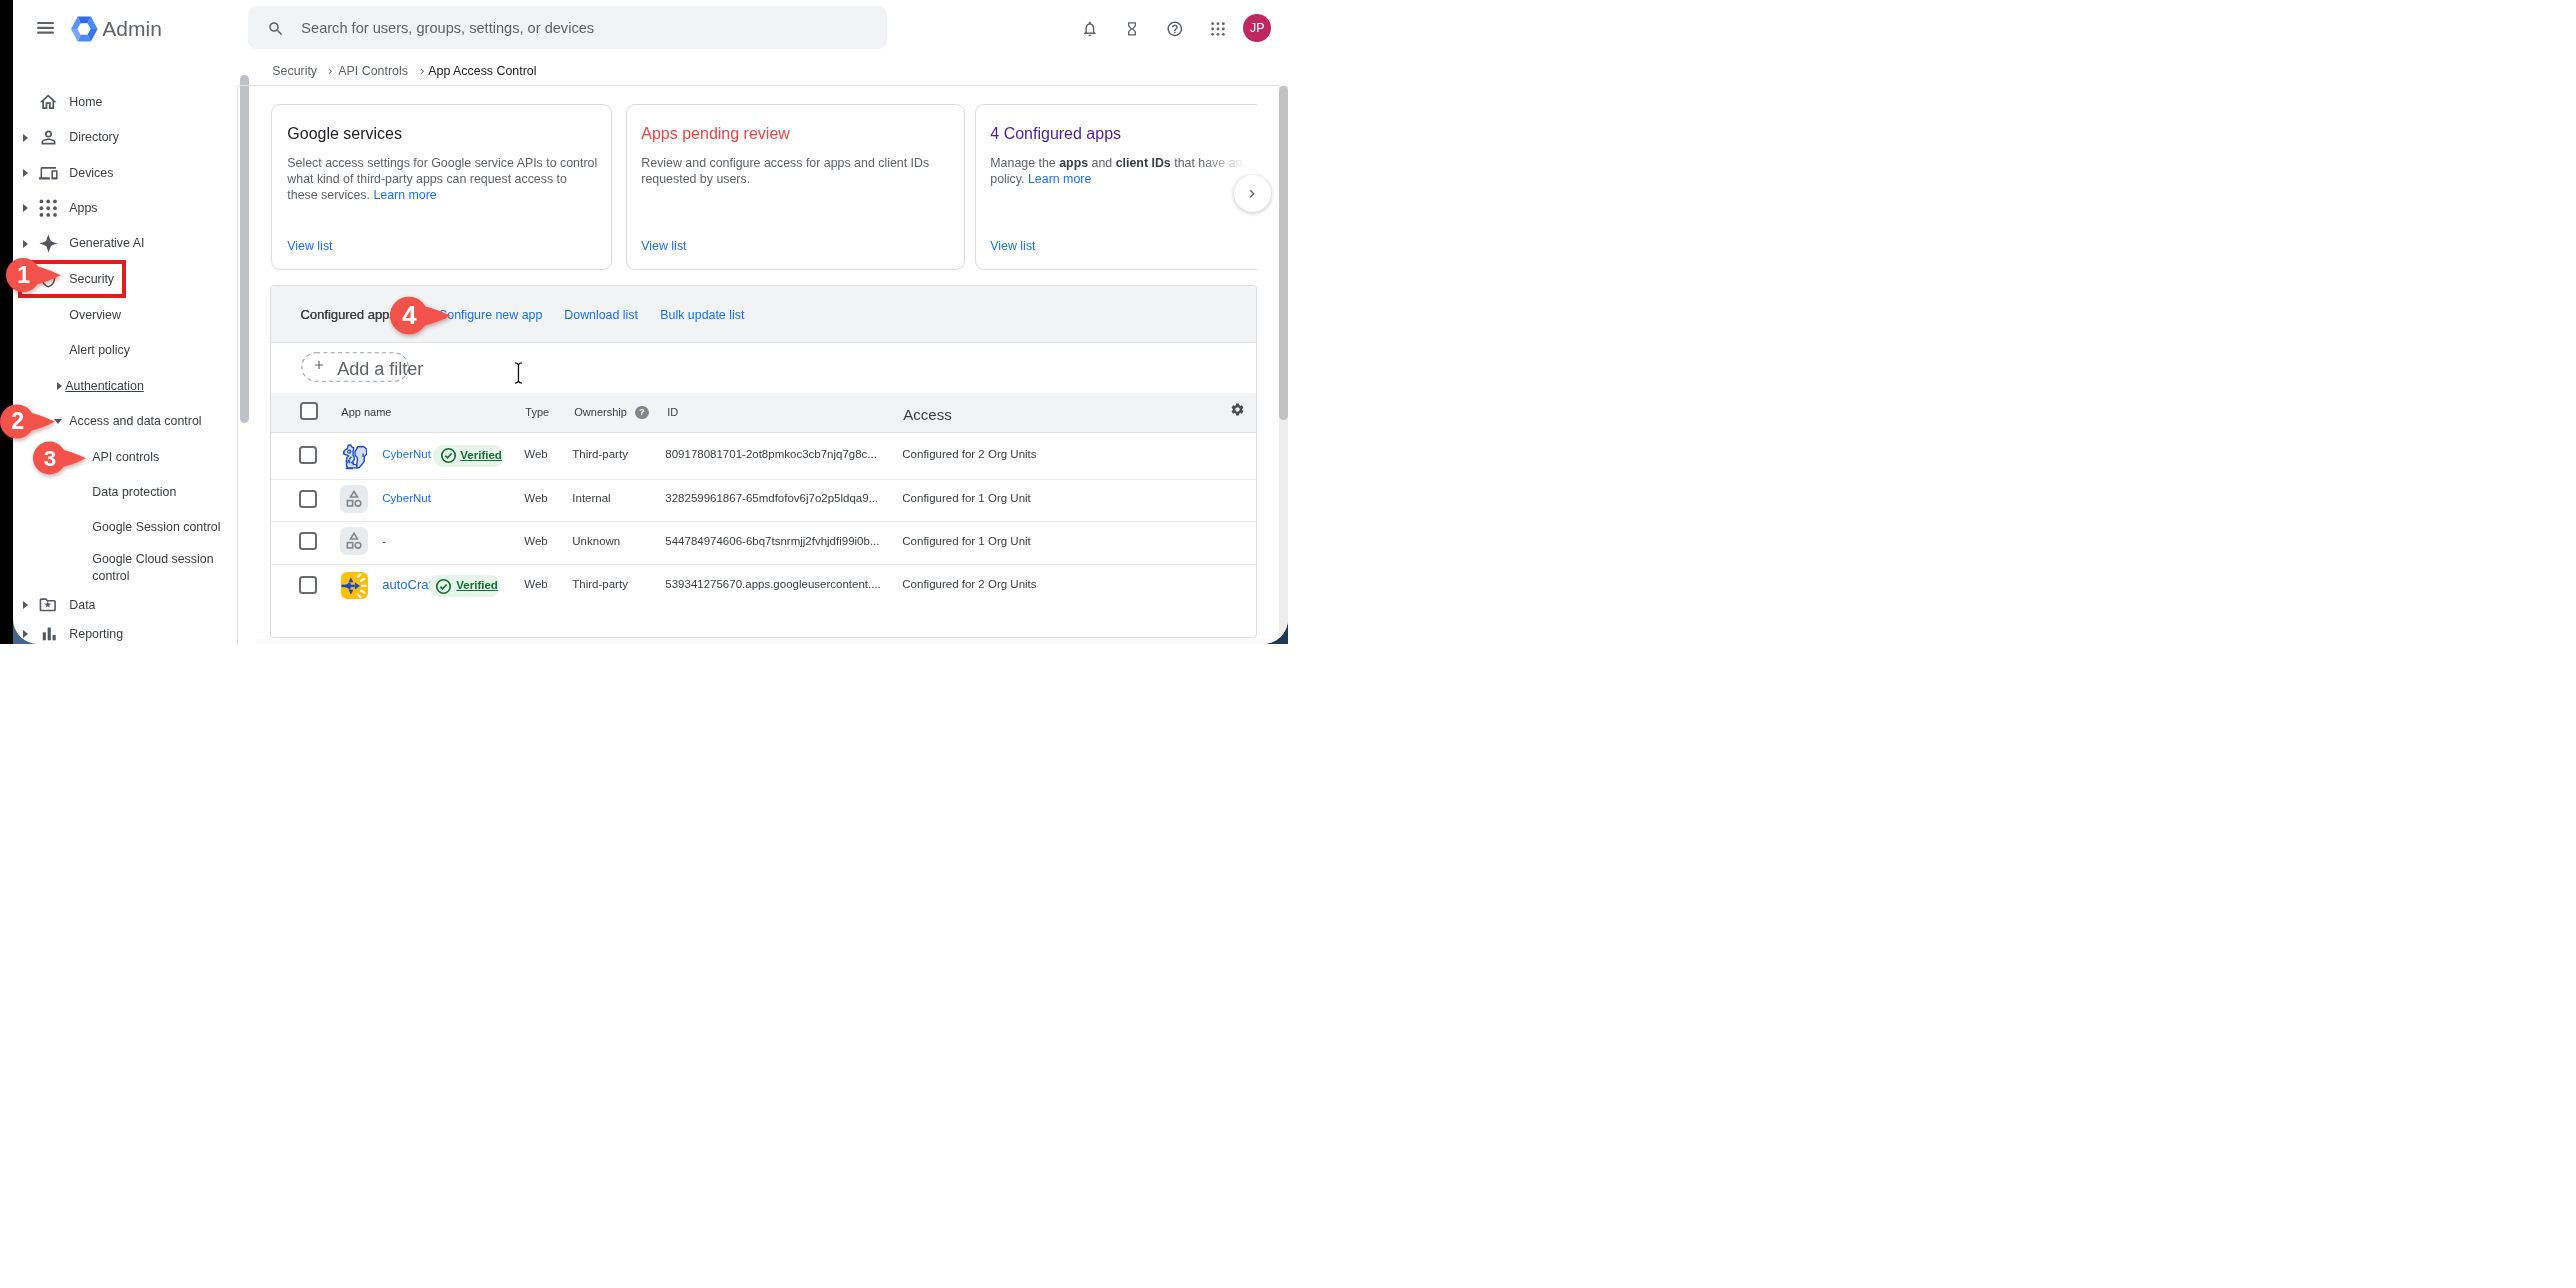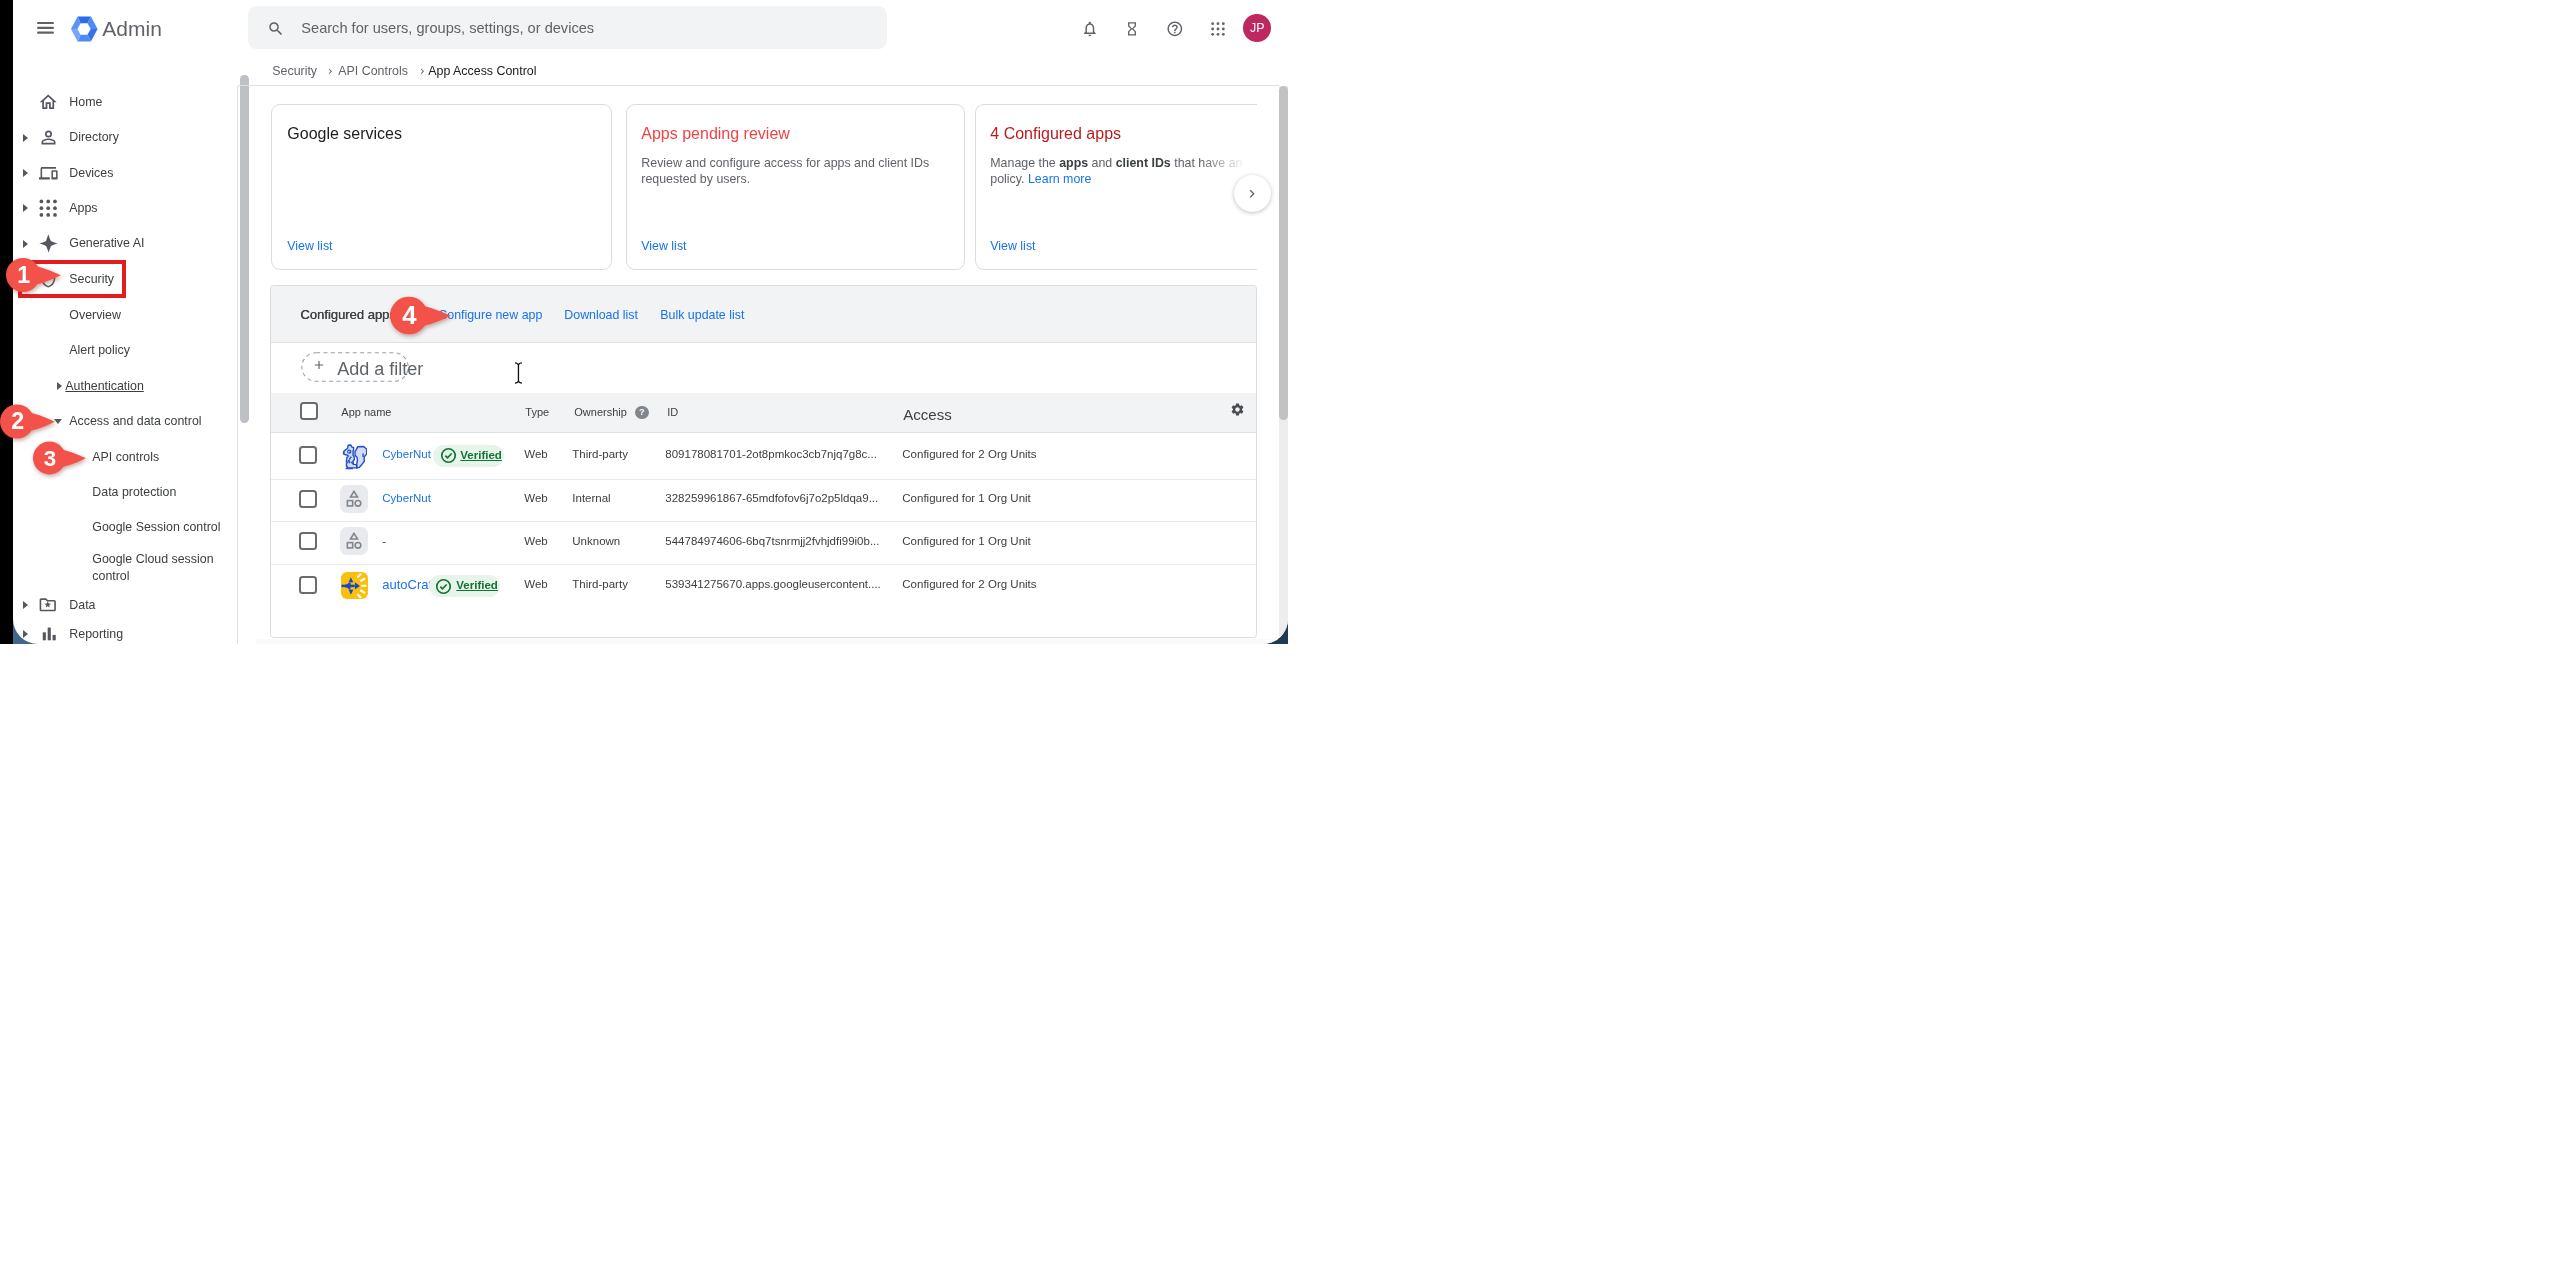--- a/index.html
+++ b/index.html
@@ -76,29 +76,30 @@
     </svg>
   <div class="abs" style="left:325px;top:64px;font-size:12.4px;color:#5f6368;">API Controls</div>
   <svg class="abs" style="left:404px;top:66px" width="10.6" height="10.6" viewBox="0 0 24 24" fill="#5f6368">
       <path d="M8.59 16.59 13.17 12 8.59 7.41 10 6l6 6-6 6z"></path>
     </svg>
   <div class="abs" style="left:415px;top:64px;font-size:12.4px;color:#202124;">App Access Control</div>
   <div class="abs" style="left:225px;top:85px;width:1041px;height:0.9px;background:#e0e0e0;"></div>
 
   <div class="abs" style="left:258px;top:104px;width:341px;height:166px;border:0.9px solid #dadce0;border-radius:8.9px;background:#fff;">
     <div class="abs" style="left:15px;top:20.4px;font-size:16px;color:#202124;">Google services</div>
+    <div class="abs" style="left:15px;top:50px;width:312px;font-size:12.4px;line-height:16px;color:#5f6368;">Select access settings for Google service APIs to control what kind of third-party apps can request access to these services. <span style="color:#1a73e8">Learn more</span></div>
     <div class="abs" style="left:15px;top:134px;font-size:12.4px;color:#1a73e8;">View list</div>
   </div>
   <div class="abs" style="left:613px;top:104px;width:339px;height:166px;border:0.9px solid #dadce0;border-radius:8.9px;background:#fff;">
     <div class="abs" style="left:14px;top:20.4px;font-size:16px;color:#ef4444;">Apps pending review</div>
     <div class="abs" style="left:14px;top:50px;width:312px;font-size:12.4px;line-height:16px;color:#5f6368;">Review and configure access for apps and client IDs requested by users.</div>
     <div class="abs" style="left:14px;top:134px;font-size:12.4px;color:#1a73e8;">View list</div>
   </div>
   <div class="abs" style="left:962px;top:104px;width:282px;height:166px;border:0.9px solid #dadce0;border-radius:8.9px 0 0 8.9px;border-right:none;background:#fff;overflow:hidden;">
-    <div class="abs" style="left:14px;top:20.4px;font-size:16px;color:#b91c1c;">4 Configured apps</div>
+    <div class="abs" style="left:14px;top:20.4px;font-size:16px;color:#4c1d95;">4 Configured apps</div>
     <div class="abs" style="left:14px;top:50px;white-space:nowrap;font-size:12.4px;line-height:16px;color:#5f6368;">Manage the <b style="color:#3c4043">apps</b> and <b style="color:#3c4043">client IDs</b> that have an access</div>
     <div class="abs" style="left:14px;top:66px;font-size:12.4px;line-height:16px;color:#5f6368;">policy. <span style="color:#1a73e8">Learn more</span></div>
     <div class="abs" style="left:14px;top:134px;font-size:12.4px;color:#1a73e8;">View list</div>
     <div class="abs" style="left:224px;top:-0.9px;width:58px;height:168px;background:linear-gradient(to right, rgba(255,255,255,0), #fff 80%);"></div>
   </div>
   <div class="abs" style="left:1221px;top:175px;width:37px;height:37px;border-radius:50%;background:#fff;box-shadow:0 0.9px 4.4px rgba(0,0,0,.25);"></div>
   <svg class="abs" style="left:1231px;top:185px" width="16" height="17.7" viewBox="0 0 24 24" fill="#5f6368">
       <path d="M10 6 8.59 7.41 13.17 12l-4.58 4.59L10 18l6-6z"></path>
     </svg>
 

